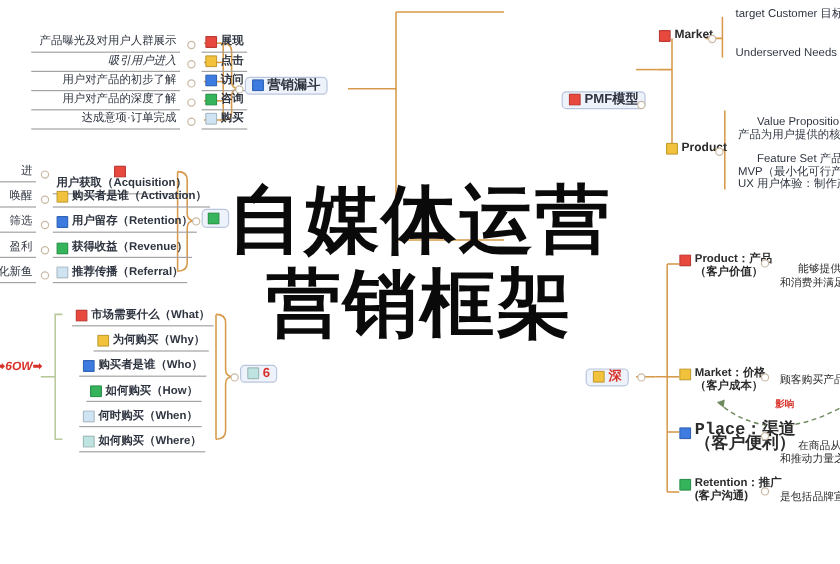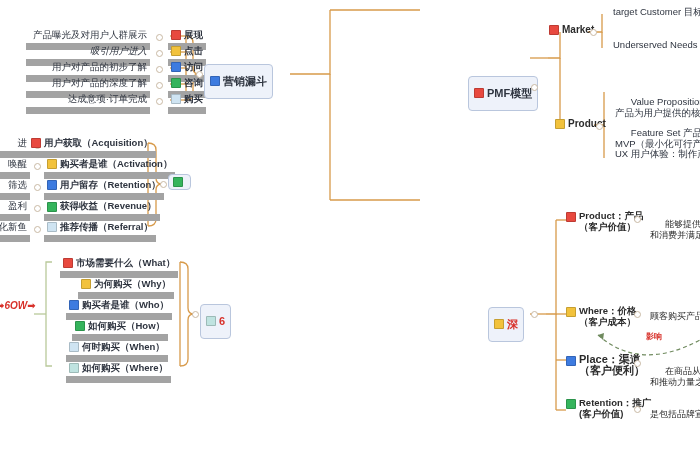--- a/index.html
+++ b/index.html
@@ -14,31 +14,31 @@
 
   
   .node{
     position:absolute;
     box-sizing:border-box;
     display:flex;align-items:center;
     white-space:nowrap;
     line-height:1.15;
   }
   .leaf{
-    border-bottom:7px solid #a3a3a3;
+    border-bottom:1px solid #a3a3a3;
     padding:1px 3px 2px 3px;
     font-size:9.5px;
     color:#2f3540;
   }
   .leaf.right{justify-content:flex-end;}
   .bubble{
     background:#eef2fa;
     border:1px solid #b9c6dd;
     border-radius:4px;
-    padding:10px 5px;
+    padding:0 5px;
     font-size:11px;
     font-weight:bold;
     color:#2f3540;
   }
   .bold{font-weight:bold;}
 
   
   .chip{
     display:inline-block;width:8px;height:8px;
     border-radius:1px;margin-right:3px;flex:0 0 auto;
@@ -190,21 +190,21 @@
       <span>营销漏斗</span>
     </div>
   </div>
 
   <div>
 
     <div class="node leaf right" style="left:-10px;top:137px;width:40px;">
       <span>进</span>
     </div>
     <span class="dot" style="left:34px;top:142px;"></span>
-    <div class="node leaf" style="left:28px;top:137px;">
+    <div class="node leaf" style="left:44px;top:137px;flex-direction:column;">
       <span class="chip red"></span>
       <span class="bold">用户获取（Acquisition）</span>
     </div>
 
     <div class="node leaf right" style="left:-10px;top:158px;width:40px;">
       <span>唤醒</span>
     </div>
     <span class="dot" style="left:34px;top:163px;"></span>
     <div class="node leaf" style="left:44px;top:158px;">
       <span class="chip yellow"></span>
@@ -336,52 +336,56 @@
     </div>
     <span class="dot" style="left:634px;top:216px;"></span>
     <div class="node" style="left:650px;top:208px;white-space:pre;font-size:9px;line-height:11px;display:block;">
       <span>能够提供给市
 和消费并满足人们某</span>
     </div>
 
     <div class="node" style="left:566px;top:305px;align-items:flex-start;">
       <span class="chip yellow" style="margin-top:2px;"></span>
       <span style="display:block;font-size:9.5px;line-height:11px;">
-        <b>Where：价格</b><br>
+        <b>Market：价格</b><br>
         <b>（客户成本）</b>
       </span>
     </div>
     <span class="dot" style="left:634px;top:311px;"></span>
     <div class="node" style="left:650px;top:311px;font-size:9px;">
       <span>顾客购买产品时的价格</span>
     </div>
     <span class="curve-label" style="left:646px;top:331px;">
       <span>影响</span>
     </span>
 
     <div class="node" style="left:566px;top:354px;align-items:flex-start;">
       <span class="chip blue" style="margin-top:2px;"></span>
-      <span style="display:block;font-size:11px;line-height:11px;">
+      <span style="display:block;font-size:14px;line-height:11px;font-family:Liberation Mono, monospace;">
         <b>Place：渠道</b><br>
         <b>（客户便利）</b>
       </span>
     </div>
     <span class="dot" style="left:634px;top:360px;"></span>
     <div class="node" style="left:650px;top:355px;white-space:pre;font-size:9px;line-height:11px;display:block;">
       <span>在商品从生产企业流转
 和推动力量之和</span>
     </div>
 
     <div class="node" style="left:566px;top:397px;align-items:flex-start;">
       <span class="chip green" style="margin-top:2px;"></span>
       <span style="display:block;font-size:9.5px;line-height:11px;">
         <b>Retention：推广</b><br>
-        <b>(客户价值)</b>
+        <b>(客户沟通)</b>
       </span>
     </div>
     <span class="dot" style="left:634px;top:406px;"></span>
     <div class="node" style="left:650px;top:409px;font-size:9px;">
       <span>是包括品牌宣传</span>
     </div>
   </div>
 
+  <div class="title-wrap">
+    <div class="title-line t1">自媒体运营</div>
+    <div class="title-line t2">营销框架</div>
+  </div>
 
 </div>
 
 </body></html>

